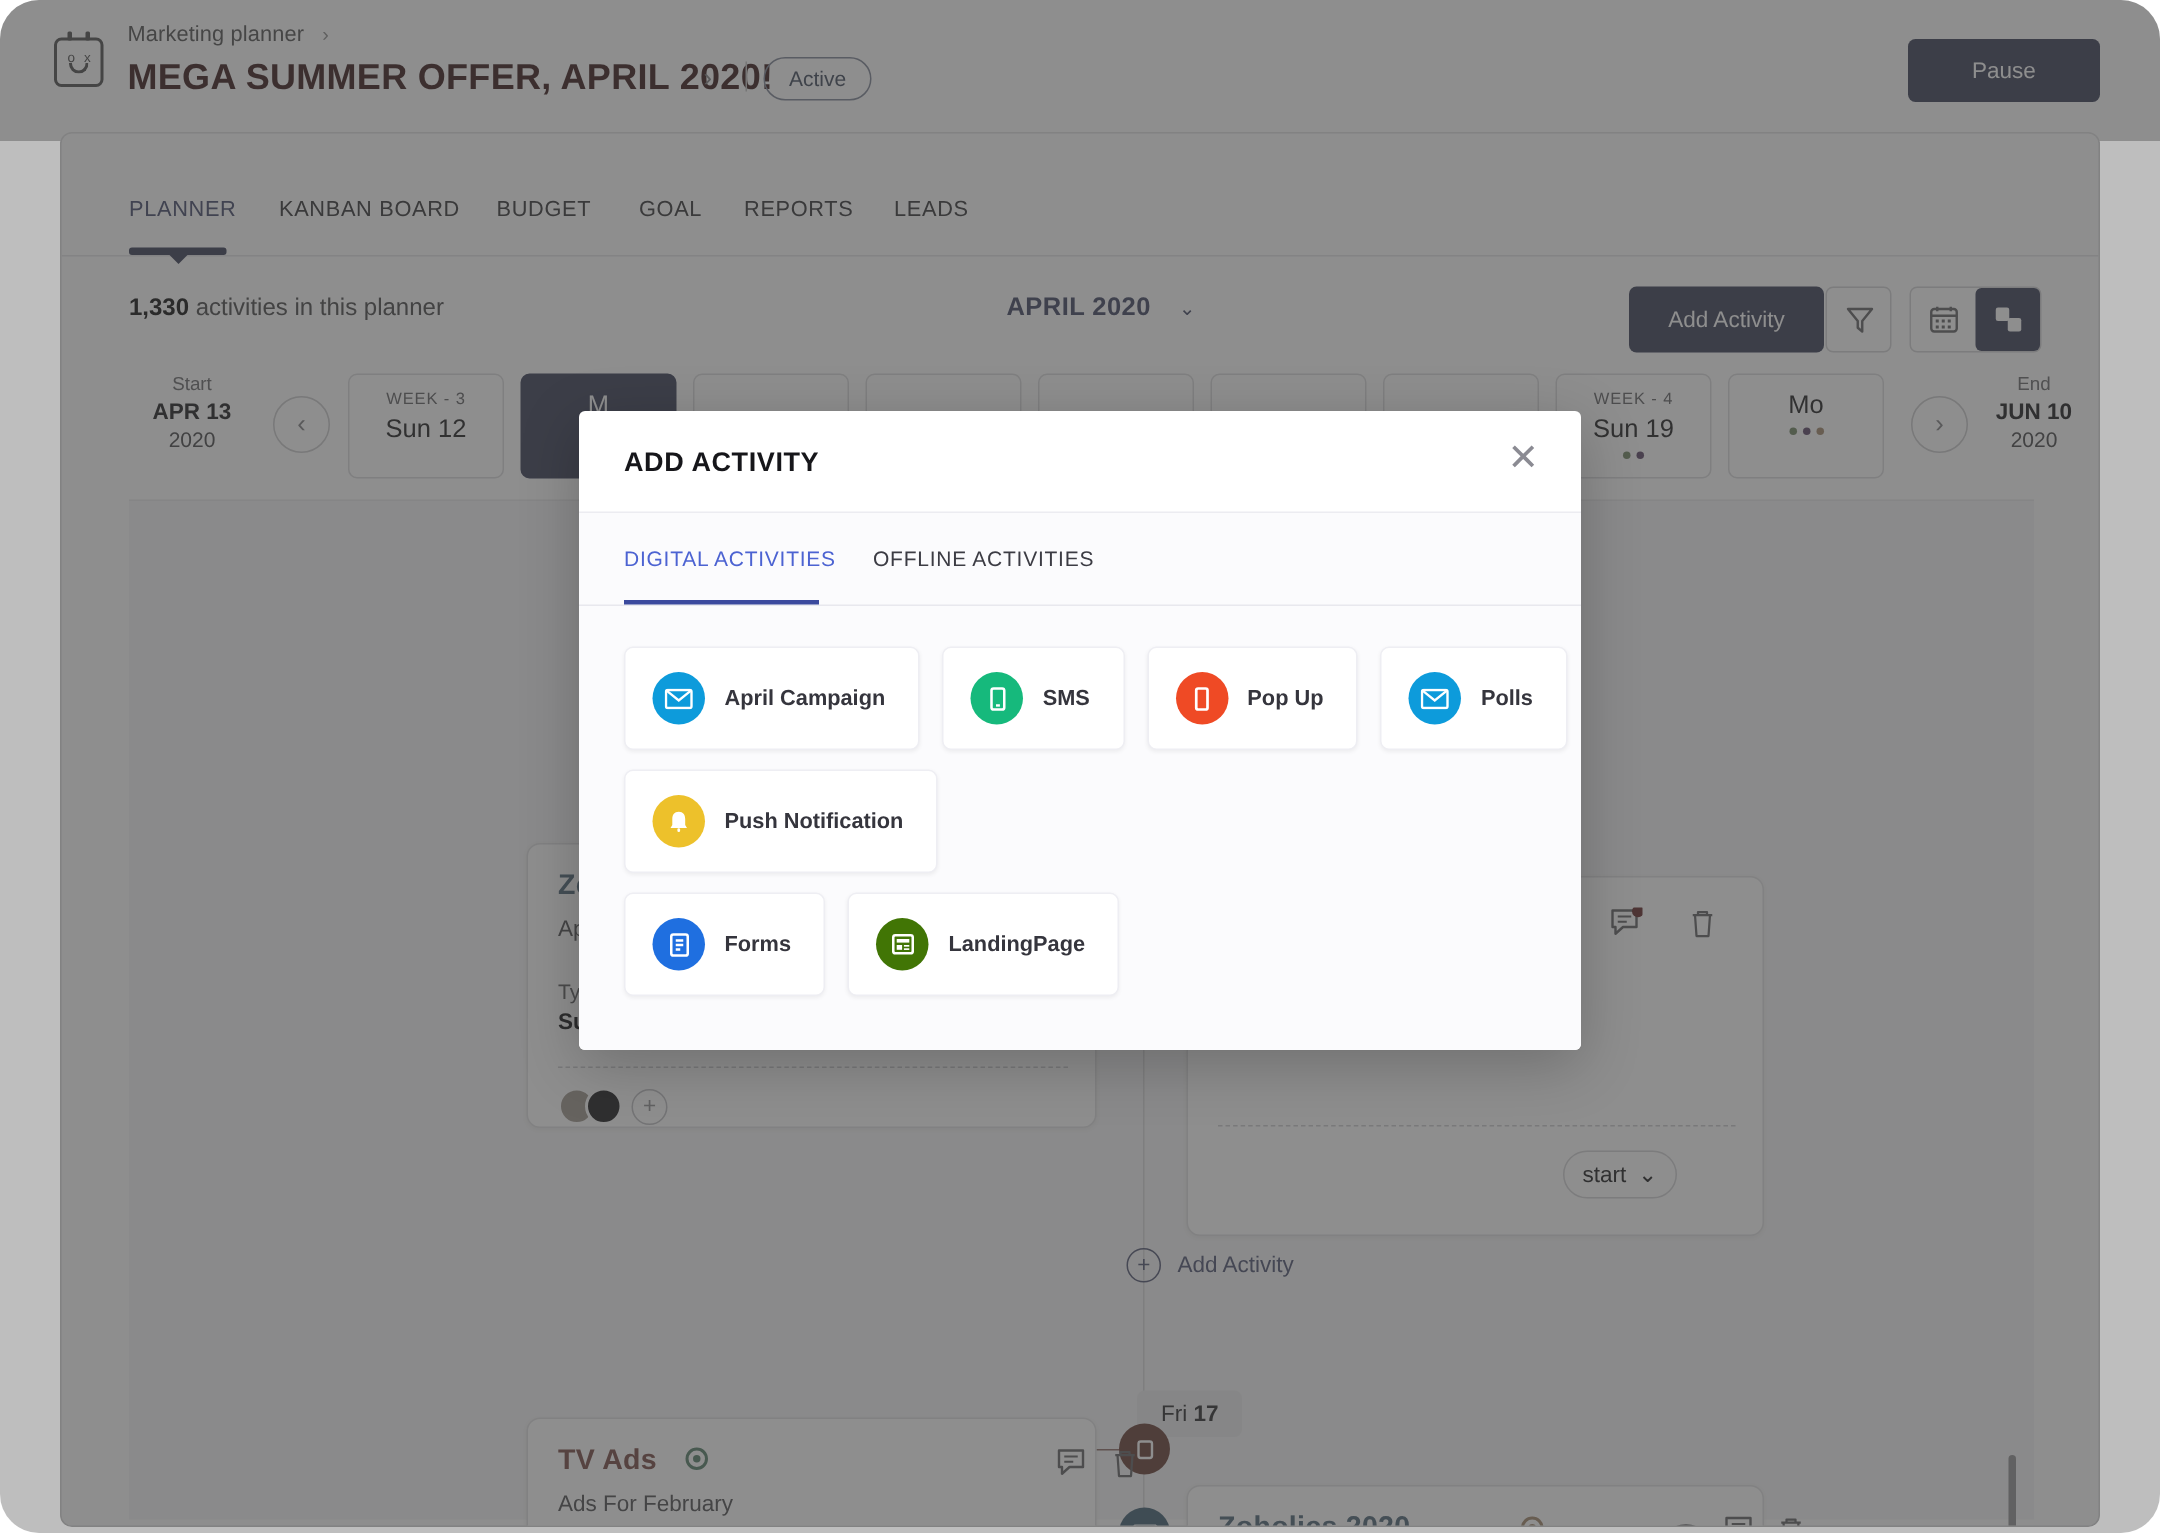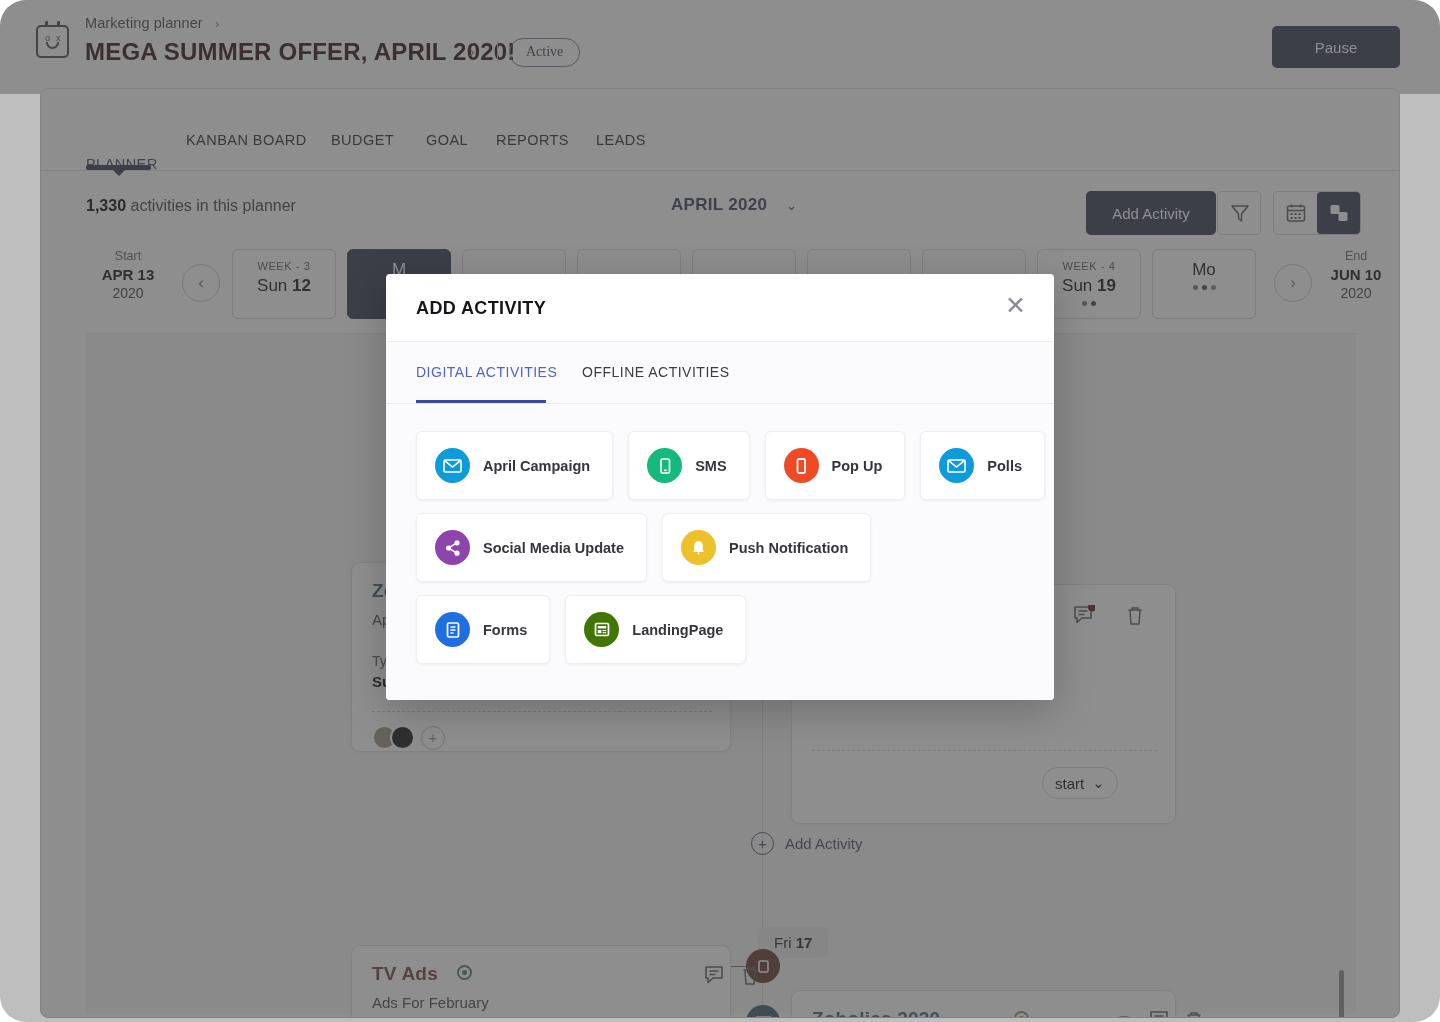--- a/index.html
+++ b/index.html
@@ -28,21 +28,21 @@
   .logo-eye { position: absolute; top: 8px; width: 6px; height: 6px; color: #5c5c5c; font-size: 9px; line-height: 6px; }
   .logo-smile { position: absolute; left: 8px; top: 15px; width: 13px; height: 7px;
     border: 2px solid #5c5c5c; border-top: none; border-radius: 0 0 9px 9px; }
   .breadcrumb { position: absolute; left: 85px; top: 15px; font-size: 14.5px; color: #5f5f5f; letter-spacing: .1px; }
   .breadcrumb .chev { color: #9a9a9a; margin-left: 8px; font-size: 13px; }
   .page-title { position: absolute; left: 85px; top: 38px; font-size: 24px; font-weight: bold;
     color: #7f1d1d; letter-spacing: .2px; }
   .title-chev { position: absolute; left: 469px; top: 42px; font-size: 17px; color: #8a8a96; }
   .title-sep { position: absolute; left: 497px; top: 41px; width: 1px; height: 20px; background: #c9c9d2; }
   .badge-active { position: absolute; left: 509px; top: 38px; padding: 5px 16px 6px;
-    border: 1px solid #7b90c7; border-radius: 15px; color: #3a5b96; font-size: 14px; font-family: Liberation Serif, serif; }
+    border: 1px solid #7b90c7; border-radius: 15px; color: #3a5b96; font-size: 14px; }
   .btn-pause { position: absolute; right: 40px; top: 26px; width: 128px; height: 42px;
     background: #3b4a9e; color: #fff; border: none; border-radius: 5px; font-size: 15px;
     font-family: inherit; cursor: pointer; }
 
   
   .panel { position: absolute; left: 40px; top: 88px; width: 1360px; height: 930px;
     background: #fff; border: 1px solid #e4e4ea; border-radius: 8px; overflow: hidden; }
   .tabs { position: absolute; left: 0; top: 0; width: 1360px; height: 82px;
     border-bottom: 1px solid #e7e7ed; }
   .tab { position: absolute; top: 43px; font-size: 14.5px; letter-spacing: .45px; color: #44444c; cursor: pointer; }
@@ -74,21 +74,21 @@
   .tl-edge .lbl { font-size: 12.5px; color: #75757d; }
   .tl-edge .big { font-size: 15px; font-weight: bold; color: #2d2d33; margin-top: 3px; }
   .tl-edge .yr { font-size: 14px; color: #55555c; margin-top: 2px; }
   .tl-arrow { position: absolute; top: 15px; width: 38px; height: 38px; border: 1px solid #cfcfd8;
     border-radius: 50%; color: #8a8a94; font-size: 17px; display: flex; align-items: center;
     justify-content: center; cursor: pointer; background: #fff; }
   .tl-cell { position: absolute; top: 0; height: 70px; border: 1px solid #dedee6; border-radius: 6px;
     background: #fff; text-align: center; cursor: pointer; }
   .tl-cell .wk { font-size: 11px; letter-spacing: .6px; color: #6e6e78; margin-top: 10px; }
   .tl-cell .dy { font-size: 17px; color: #2f2f36; margin-top: 4px; }
-  .tl-cell .dy b { font-weight: bold; }
+  .tl-cell .dy b { font-weight: normal; }
   .tl-cell.sel { background: #3b4a9e; border-color: #3b4a9e; }
   .tl-cell.sel .wk, .tl-cell.sel .dy { color: #fff; }
   .dots { margin-top: 5px; display: flex; gap: 4px; justify-content: center; }
   .dot { width: 5px; height: 5px; border-radius: 50%; }
 
   
   .board { position: absolute; left: 45px; top: 244px; width: 1270px; height: 680px;
     background: #f7f7fa; border-top: 1px solid #ececf2; }
   .vline { position: absolute; left: 676px; top: 0; width: 1px; height: 680px; background: #dcdce4; }
   .card { position: absolute; background: #fff; border: 1px solid #e3e3ea; border-radius: 9px;
@@ -165,21 +165,21 @@
       <div class="page-title">MEGA SUMMER OFFER, APRIL 2020!</div>
       <div class="title-chev">›</div>
       <div class="title-sep"></div>
       <div class="badge-active">Active</div>
       <button class="btn-pause">Pause</button>
     </div>
 
     <div class="panel">
 
       <div class="tabs">
-        <div class="tab active" style="left:45px;margin-top:24px;">PLANNER</div>
+        <div class="tab active" style="left:45px;">PLANNER</div>
         <div class="tab" style="left:145px;">KANBAN BOARD</div>
         <div class="tab" style="left:290px;">BUDGET</div>
         <div class="tab" style="left:385px;">GOAL</div>
         <div class="tab" style="left:455px;">REPORTS</div>
         <div class="tab" style="left:555px;text-align:center;">LEADS</div>
         <div class="tab-underline"></div>
         <div class="tab-notch"></div>
       </div>
 
       <div class="subbar">
@@ -440,32 +440,20 @@
                 <rect x="1" y="1" width="17" height="12" rx="1.2" fill="none" stroke="#fff" stroke-width="1.6"></rect>
                 <path d="M1.6 1.6 L9.5 8 L17.4 1.6" fill="none" stroke="#fff" stroke-width="1.6"></path>
               </svg>
           </span>
           <span class="opt-lbl">Polls</span>
         </div>
       </div>
 
       <div class="opt-row">
         <div class="opt">
-          <span class="opt-ico" style="background:#8e44ad">
-            <svg width="18" height="18" viewBox="0 0 18 18">
-                <circle cx="13" cy="3.8" r="2.6" fill="#fff"></circle>
-                <circle cx="13" cy="14.2" r="2.6" fill="#fff"></circle>
-                <circle cx="4.6" cy="9" r="2.6" fill="#fff"></circle>
-                <line x1="6.6" y1="7.6" x2="11.2" y2="4.9" stroke="#fff" stroke-width="1.5"></line>
-                <line x1="6.6" y1="10.4" x2="11.2" y2="13.1" stroke="#fff" stroke-width="1.5"></line>
-              </svg>
-          </span>
-          <span class="opt-lbl">Social Media Update</span>
-        </div>
-        <div class="opt">
           <span class="opt-ico" style="background:#edc12b">
             <svg width="17" height="18" viewBox="0 0 17 18">
                 <path d="M8.5 2.2 C5.6 2.2 4.2 4.2 4.2 7 V11 L3 13 H14 L12.8 11 V7 C12.8 4.2 11.4 2.2 8.5 2.2 Z" fill="#fff"></path>
                 <rect x="7.6" y="13.2" width="1.8" height="2.4" rx="0.8" fill="#fff"></rect>
               </svg>
           </span>
           <span class="opt-lbl">Push Notification</span>
         </div>
       </div>
 

